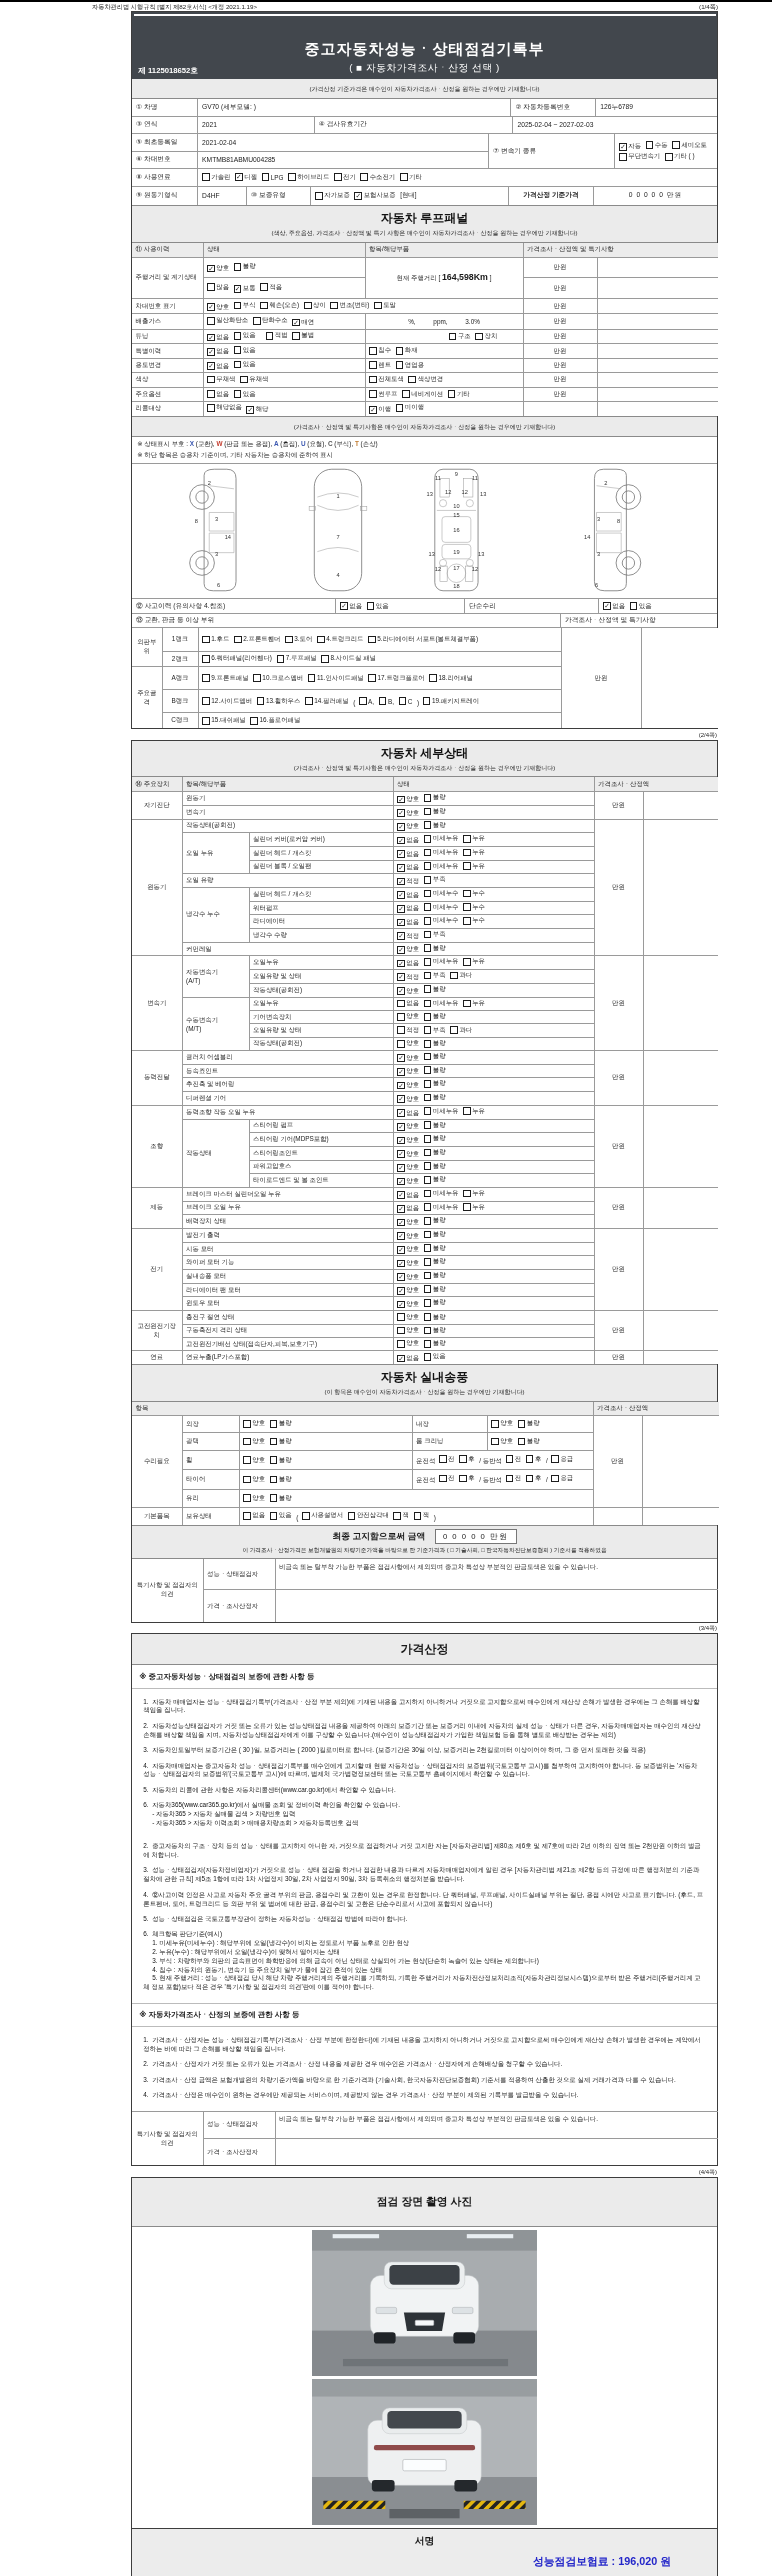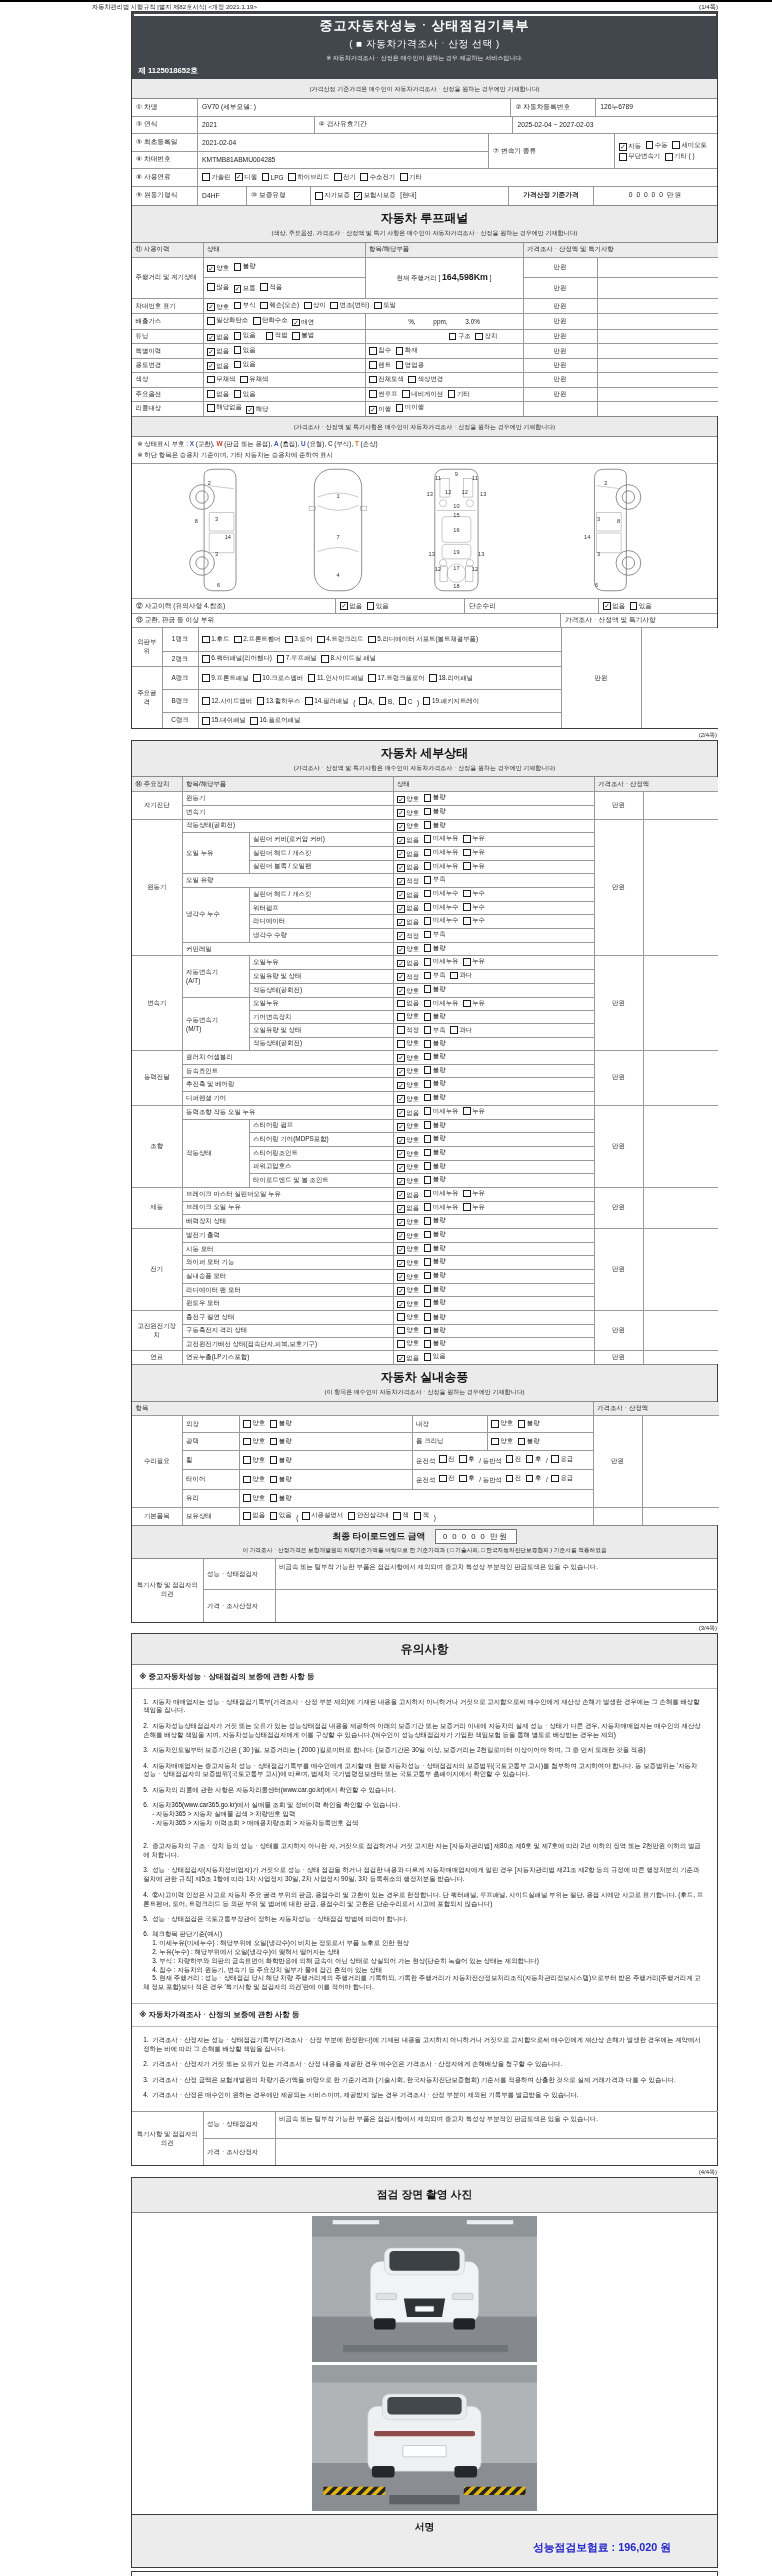--- a/index.html
+++ b/index.html
@@ -7,21 +7,21 @@
   .topline{position:absolute;top:0;left:0;width:773px;height:1.5px;background:#000;}
   .topnote{position:absolute;top:3.1px;left:92px;font-size:6.2px;color:#222;}
   .mark1{position:absolute;top:3.1px;left:131px;width:587px;text-align:right;font-size:6.2px;}
   .content{position:absolute;left:131px;top:11.3px;width:587px;}
   .box{border:1px solid #3d3d3d;background:#fff;box-sizing:border-box;}
   .pagemark{font-size:6px;text-align:right;padding:1.5px 1px;color:#222;height:7.2px;}
 
   
   .darkhdr{background:#42474d;color:#fff;height:67px;position:relative;}
   .stripe{position:absolute;top:1.5px;left:1.5px;right:1.5px;height:2.6px;background:#fff;}
-  .dh-title{text-align:center;padding-top:5px;font-size:13px;font-weight:600;letter-spacing:1px;}
+  .dh-title{text-align:center;padding-top:28px;font-size:15px;font-weight:600;letter-spacing:1px;}
   .dh-sub{text-align:center;font-size:9.8px;margin-top:3.1px;letter-spacing:0.5px;}
   .dh-note{text-align:center;font-size:6px;margin-top:2.6px;color:#eee;}
   .dh-no{position:absolute;left:6.2px;bottom:3.1px;font-size:7.7px;font-weight:bold;}
 
   
   .gsec{background:#ebebeb;text-align:center;padding:4.1px 0 3.6px;border-bottom:0.5px solid #8a8a8a;border-top:0.5px solid #8a8a8a;}
   .gsec .t{font-size:12px;font-weight:600;color:#111;}
   .gsec .s{font-size:6px;margin-top:2.1px;color:#222;}
 
   
@@ -67,21 +67,21 @@
   .nsec{font-size:7.5px;font-weight:bold;padding:6.2px 7.2px;border-bottom:0.5px solid #bbb;}
   .nlist{padding:5.2px 13.4px 4.1px 11.3px;}
   .nitem{font-size:6.4px;line-height:8.8px;margin:3.6px 0 6.7px;white-space:pre-wrap;color:#111;}
 
   .finalband{background:#ebebeb;text-align:center;padding:3.6px 0 3.1px;border-top:0.5px solid #8a8a8a;border-bottom:0.5px solid #8a8a8a;}
   .finalband .fl{font-size:8.8px;font-weight:bold;display:inline-block;vertical-align:middle;}
   .finalband .fv{display:inline-block;vertical-align:middle;border:0.5px solid #777;background:#fff;padding:1.5px 7.2px;margin-left:7.2px;font-size:7.7px;letter-spacing:1.5px;}
   .finalband .fn{font-size:5.7px;margin-top:2.6px;}
 
   .photo{width:225px;height:146px;margin:3.1px auto;display:block;}
-  .phototitle{background:#ebebeb;text-align:center;font-size:10.8px;font-weight:600;padding:10px 0;border-bottom:0.5px solid #8a8a8a;}
+  .phototitle{background:#ebebeb;text-align:center;font-size:10.8px;font-weight:600;padding:17px 0;border-bottom:0.5px solid #8a8a8a;}
   .signband{background:#ececec;border-top:1px solid #3d3d3d;height:52px;position:relative;}
   .signband .st{text-align:center;font-size:9.8px;font-weight:600;padding-top:6.2px;}
   .signband .fee{position:absolute;right:46px;top:26px;font-size:10.8px;font-weight:bold;color:#2326c9;}
   .footerbox{border:1px solid #3d3d3d;border-bottom:none;margin-top:3.1px;padding:6.2px 0 7.2px;text-align:center;}
   .footerbox .f1{font-size:6.7px;}
 </style>
 </head>
 <body>
 
 <div class="topline"></div>
@@ -1295,21 +1295,21 @@
                 <span class="cb"></span>
                 <span class="cbl">잭</span>
               </span><span class="cbtxt">)</span></td>
         <td class="pcell"></td>
         <td class="ncell"></td>
       </tr>
     </tbody>
       </table>
 
     <div class="finalband">
-      <span class="fl">최종 타이로드엔드 금액</span>
+      <span class="fl">최종 고지함으로써 금액</span>
       <span class="fv">0 0 0 0 0 만원</span>
       <div class="fn">이 가격조사ㆍ산정가격은 보험개발원의 차량기준가액을 바탕으로 한 기준가격과 ( □ 기술사회, □ 한국자동차진단보증협회 ) 기준서를 적용하였음</div>
     </div>
 
     <table class="outer-edge">
       <colgroup>
           <col style="width:71px">
           <col style="width:72px">
           <col style="width:443px">
         </colgroup>
@@ -1323,21 +1323,21 @@
         <td>가격ㆍ조사산정자</td>
         <td></td>
       </tr>
     </tbody>
       </table>
   </div>
 
   <div class="pagemark">(3/4쪽)</div>
 
   <div class="box">
-    <div class="ntitle">유의사항</div>
+    <div class="ntitle">가격산정</div>
     <div class="nsec">※ 중고자동차성능ㆍ상태점검의 보증에 관한 사항 등</div>
     <div class="nlist">
         <div class="nitem">1.  자동차 매매업자는 성능ㆍ상태점검기록부(가격조사ㆍ산정 부분 제외)에 기재된 내용을 고지하지 아니하거나 거짓으로 고지함으로써 매수인에게 재산상 손해가 발생한 경우에는 그 손해를 배상할 책임을 집니다.</div>
         <div class="nitem">2.  자동차성능상태점검자가 거짓 또는 오류가 있는 성능상태점검 내용을 제공하여 아래의 보증기간 또는 보증거리 이내에 자동차의 실제 성능ㆍ상태가 다른 경우, 자동차매매업자는 매수인의 재산상 손해를 배상할 책임을 지며, 자동차성능상태점검자에게 이를 구상할 수 있습니다.(매수인이 성능상태점검자가 가입한 책임보험 등을 통해 별도로 배상받는 경우는 제외)</div>
         <div class="nitem">3.  자동차인도일부터 보증기간은 ( 30 )일, 보증거리는 ( 2000 )킬로미터로 합니다. (보증기간은 30일 이상, 보증거리는 2천킬로미터 이상이어야 하며, 그 중 먼저 도래한 것을 적용)</div>
         <div class="nitem">4.  자동차매매업자는 중고자동차 성능ㆍ상태점검기록부를 매수인에게 고지할 때 현행 자동차성능ㆍ상태점검자의 보증범위(국토교통부 고시)를 첨부하여 고지하여야 합니다. 동 보증범위는 '자동차성능ㆍ상태점검자의 보증범위'(국토교통부 고시)에 따르며, 법제처 국가법령정보센터 또는 국토교통부 홈페이지에서 확인할 수 있습니다.</div>
         <div class="nitem">5.  자동차의 리콜에 관한 사항은 자동차리콜센터(www.car.go.kr)에서 확인할 수 있습니다.</div>
         <div class="nitem">6.  자동차365(www.car365.go.kr)에서 실매물 조회 및 정비이력 확인을 확인할 수 있습니다.
      - 자동차365 &gt; 자동차 실매물 검색 &gt; 차량번호 입력
      - 자동차365 &gt; 자동차 이력조회 &gt; 매매용차량조회 &gt; 자동차등록번호 검색</div>

